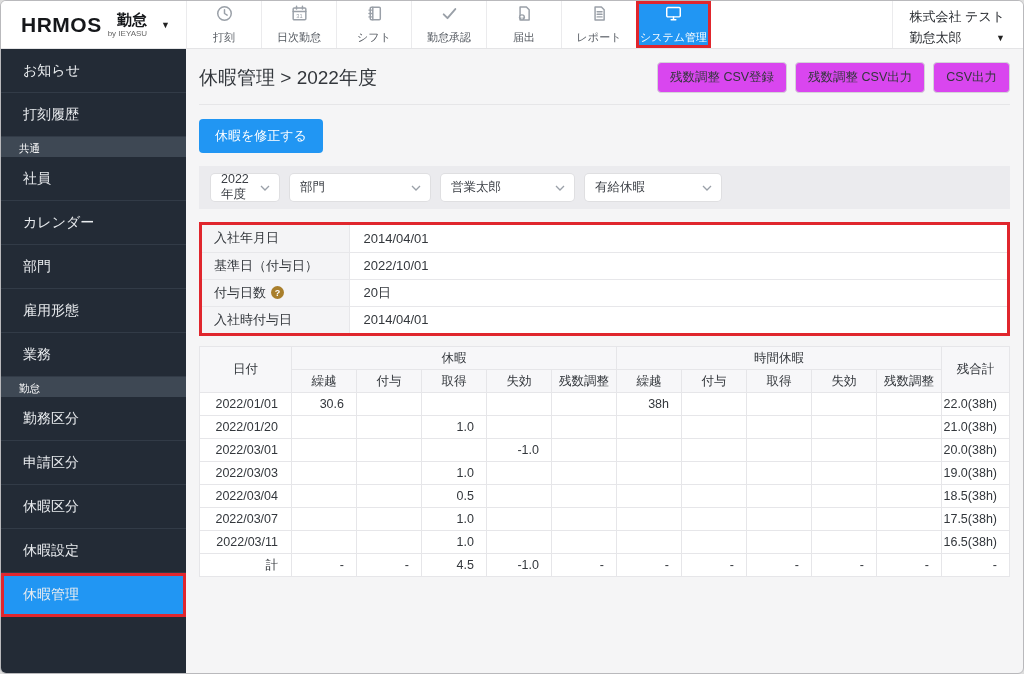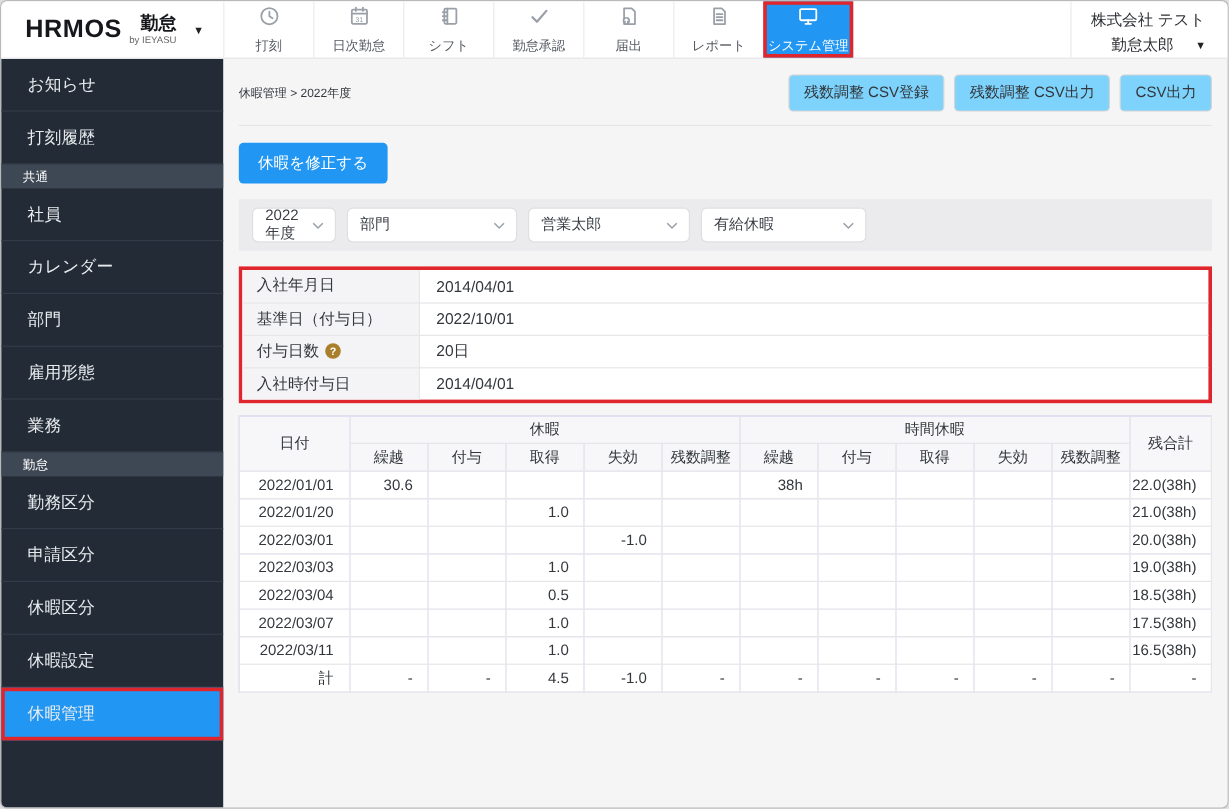--- a/index.html
+++ b/index.html
@@ -22,41 +22,41 @@
               justify-content:center; gap:3px; border-left:1px solid #ebebed; cursor:pointer; }
   .nav-item:last-child { border-right:1px solid #ebebed; }
   .nav-label { font-size:11px; color:#555a61; white-space:nowrap; }
   .nav-item svg { stroke:#9aa0a8; fill:none; stroke-width:1.4; stroke-linecap:round; stroke-linejoin:round; }
   .nav-item.active { background:#2196f3; outline:3px solid #e0262d; outline-offset:-3px; }
   .nav-item.active .nav-label { color:#fff; }
   .nav-item.active svg { stroke:#fff; }
 
   .user { margin-left:auto; border-left:1px solid #ebebed; padding:7px 18px 0 16px; min-width:126px; cursor:pointer; }
   .user-company { font-size:13px; color:#2b2e33; white-space:nowrap; }
-  .user-row { display:flex; justify-content:space-between; align-items:center; margin-top:3px;margin-left:17px; }
+  .user-row { display:flex; justify-content:space-between; align-items:center; margin-top:3px; }
   .user-name { font-size:13px; color:#2b2e33; }
   .user-caret { font-size:9px; color:#222; margin-left:18px; }
 
   
   .sidebar { position:absolute; top:48px; left:0; bottom:0; width:185px; background:#232b36; }
   .side-item { height:44px; line-height:43px; padding-left:22px; font-size:14px; color:#e9ecef;
                border-bottom:1px solid #323b47; cursor:pointer; white-space:nowrap; }
   .side-item.section { height:20px; line-height:22px; padding-left:12px; font-size:10.5px;
                        background:#3e4854; color:#fff; border-bottom:none; }
   .side-item.section .sec-caret { font-size:8px; margin-right:6px; }
   .side-item.active { background:#2196f3; }
   .side-item.annotated { outline:3px solid #e0262d; outline-offset:-3px; }
 
   
   .main { position:absolute; top:48px; left:185px; right:0; bottom:0; padding:0 13px; overflow:hidden; }
   .topbar { display:flex; align-items:center; justify-content:space-between;
             padding:13px 0 11px; border-bottom:1px solid #e6e6e8; }
-  .breadcrumb { font-size:10px; color:#33373c; }
+  .breadcrumb { font-size:19px; color:#33373c; }
   .top-buttons { display:flex; gap:8px; }
-  .btn-white { background:#7dd3fc; border:1px solid #d4d4d8; border-radius:4px; font-size:12.5px;
+  .btn-white { background:#d946ef; border:1px solid #d4d4d8; border-radius:4px; font-size:12.5px;
                color:#33373c; padding:6px 12px; cursor:pointer; white-space:nowrap;
                font-family:inherit;text-align:center; }
   .edit-row { margin-top:14px; }
   .btn-blue { background:#2196f3; color:#fff; border:none; border-radius:4px; font-size:13px;
               padding:8px 16px; cursor:pointer; font-family:inherit; }
 
   .filter-bar { margin-top:13px; background:#ebebee; padding:8px 12px; display:flex; gap:11px; align-items:center; }
   .select { background:#fff; border-radius:4px; height:27px; display:flex; align-items:center;
             justify-content:space-between; padding:0 9px 0 10px; font-size:12.5px; color:#3a3e44;
             box-shadow:0 0 0 1px rgba(0,0,0,.05); cursor:pointer; }

